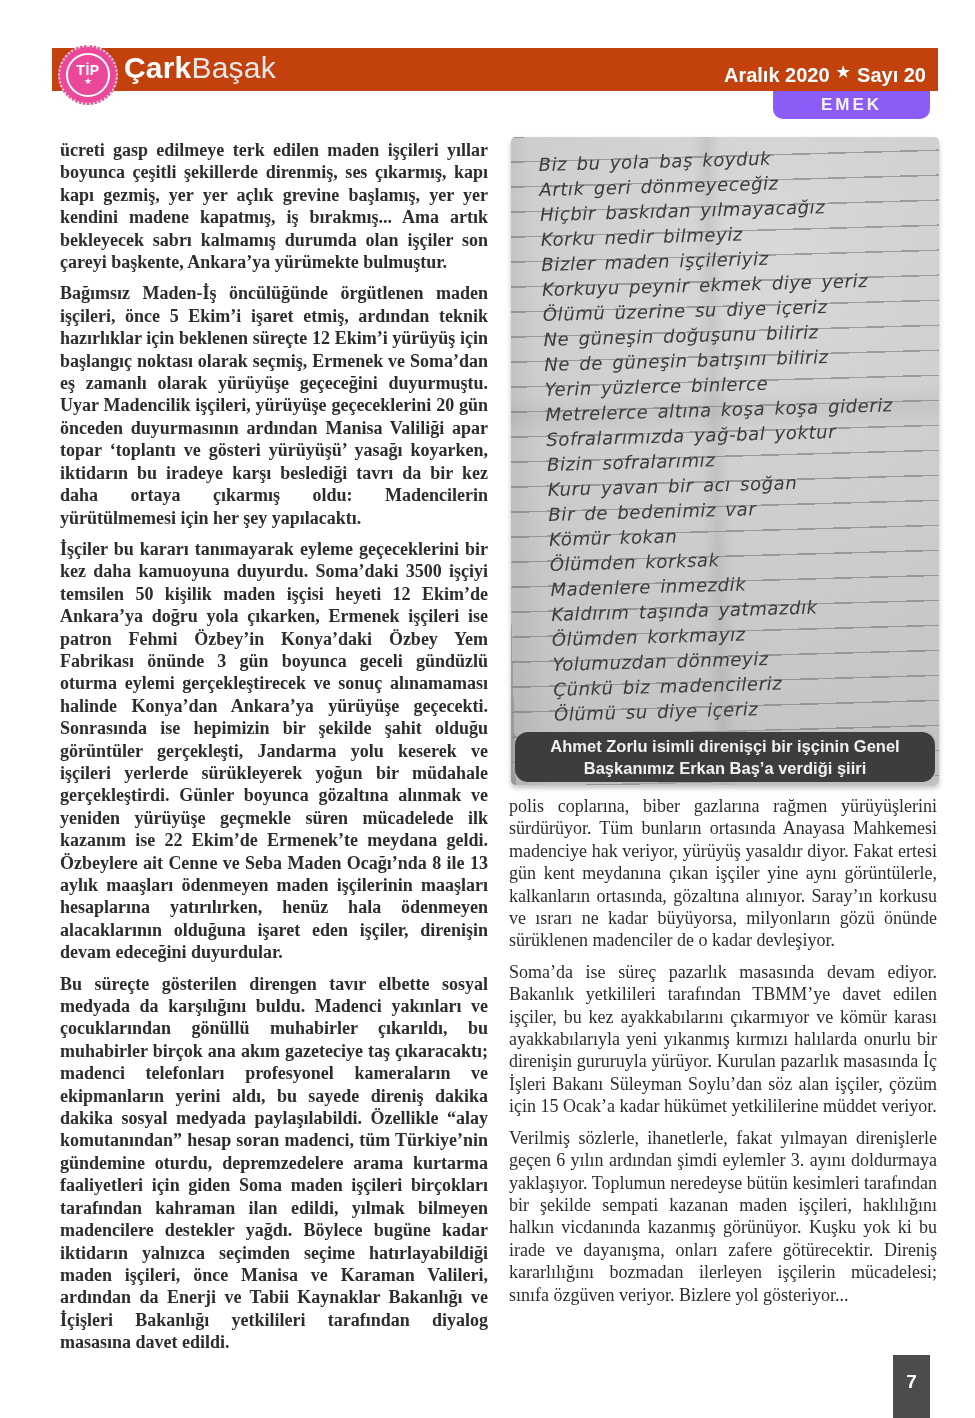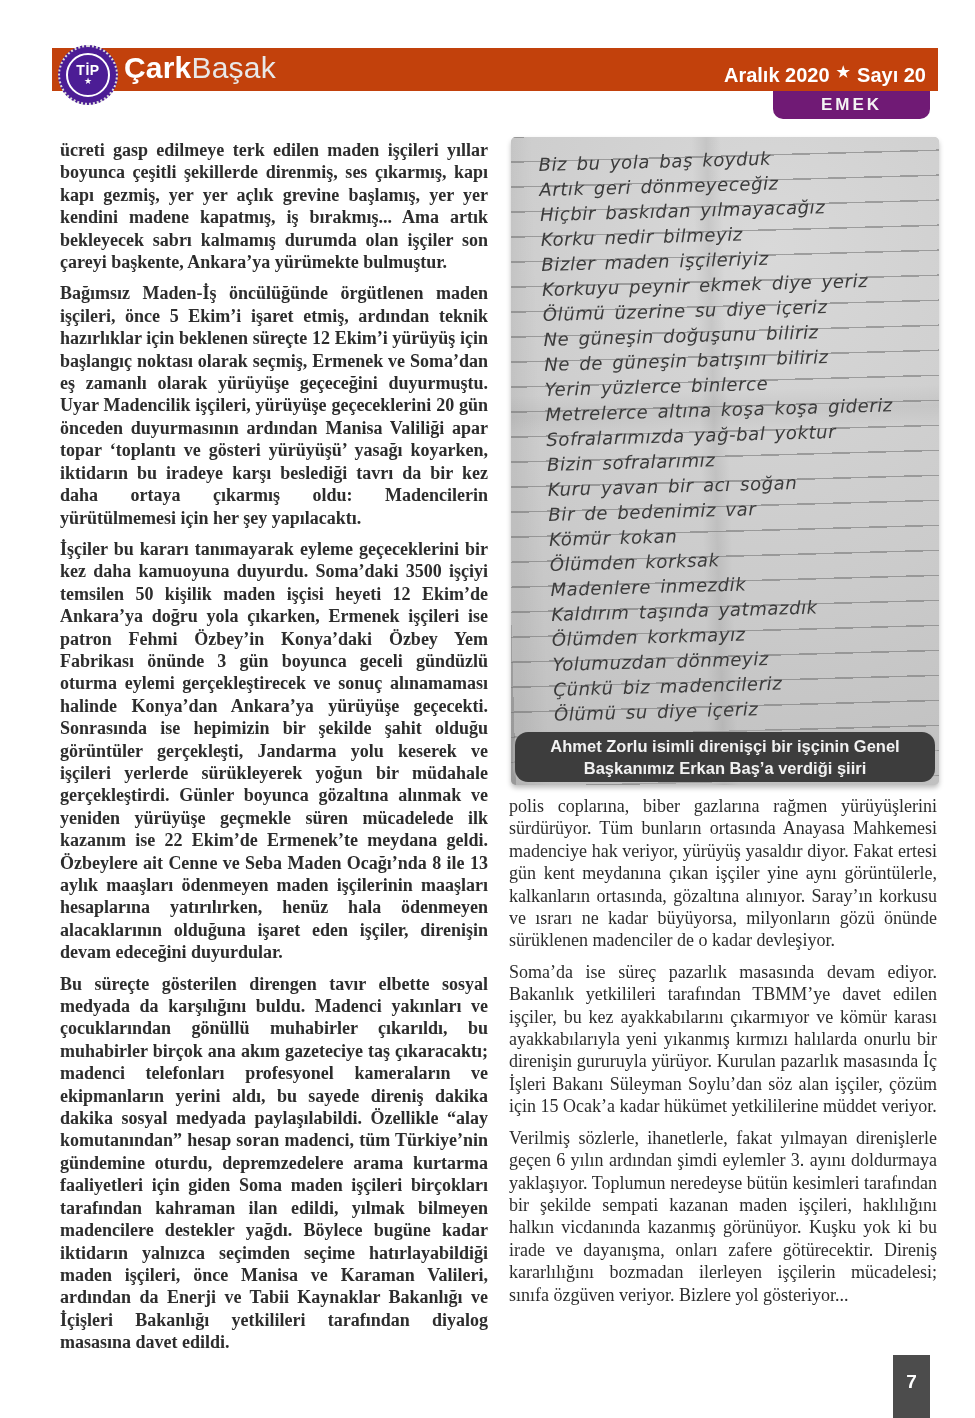--- a/index.html
+++ b/index.html
@@ -22,33 +22,33 @@
   .brand .b1{font-weight:700;}
   .brand .b2{font-weight:400;color:#e8e8e8;}
   .issue{
     position:absolute;right:12px;top:16px;
     font-family:"Liberation Sans", sans-serif;font-size:20px;font-weight:700;
     color:#ffffff;display:flex;align-items:flex-start;gap:7px;white-space:nowrap;
   }
   .issue .star{font-size:15px;position:relative;top:-1px;}
   .logo{
     position:absolute;left:58px;top:45px;width:60px;height:60px;border-radius:50%;
-    background:#4c1d95;border:2px dotted #dcdcdc;box-sizing:border-box;
+    background:#ec4899;border:2px dotted #dcdcdc;box-sizing:border-box;
     display:flex;align-items:center;justify-content:center;z-index:3;
   }
   .logo-inner{
     width:40px;height:40px;border-radius:50%;border:2px solid #ffffff;
     display:flex;flex-direction:column;align-items:center;justify-content:center;
     color:#ffffff;font-family:"Liberation Sans", sans-serif;
   }
   .logo-inner .tip{font-size:14px;font-weight:700;line-height:13px;letter-spacing:.5px;}
   .logo-inner .lstar{font-size:9px;line-height:9px;}
   .section-badge{
     position:absolute;left:773px;top:91px;width:157px;height:28px;
-    background:#701a75;border-radius:0 0 10px 10px;
+    background:#8b5cf6;border-radius:0 0 10px 10px;
     display:flex;align-items:center;justify-content:center;
     font-family:"Liberation Sans", sans-serif;font-size:17px;font-weight:700;
     letter-spacing:3px;color:#f4f4f4;
   }
 
   
   .col{
     position:absolute;width:428px;text-align:justify;
     font-size:18px;line-height:22.4px;
   }

